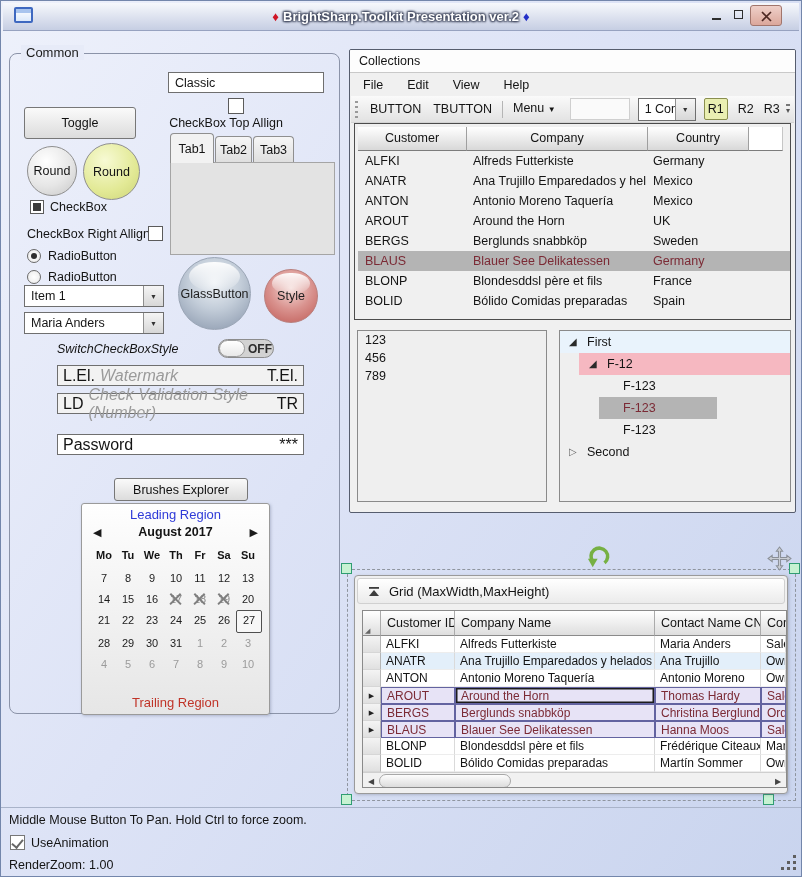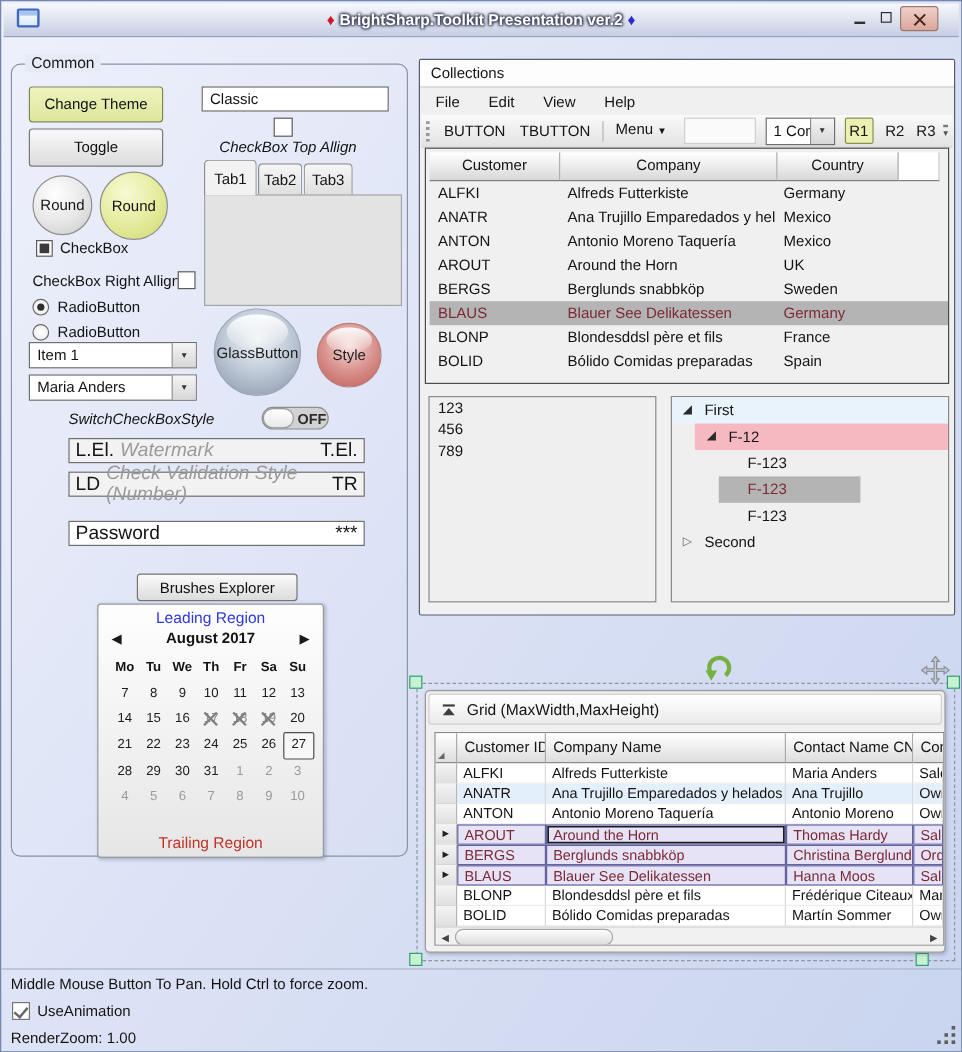--- a/index.html
+++ b/index.html
@@ -166,30 +166,29 @@
   <div class="abs cap-btn" style="left:728px;">
       <span class="max-glyph"></span>
     </div>
   <div class="abs close-btn">
     <svg width="11" height="11" viewBox="0 0 11 11" style="margin-top:5px">
       <path d="M1 1 L10 10 M10 1 L1 10" stroke="#4d2823" stroke-width="1.7"></path>
     </svg>
   </div>
 
   <div class="abs gb-common">
-    <div class="abs btn btn-yellow" style="left:14px;top:18px;width:112px;height:30px;">Change Theme</div>
     <div class="abs btn" style="left:14px;top:53px;width:112px;height:32px;">Toggle</div>
     <div class="abs round round-gray" style="left:17px;top:92px;width:50px;height:50px;">Round</div>
     <div class="abs round round-yellow" style="left:73px;top:89px;width:57px;height:57px;">Round</div>
 
     <div class="abs combo" style="left:158px;top:18px;width:156px;height:21px;background:#fff;">
       <span class="val">Classic</span>
     </div>
     <div class="abs cbx" style="left:218px;top:44px;width:16px;height:16px;"></div>
-    <div class="abs lbl" style="left:150px;top:62px;width:160px;text-align:center;font-style:italic;">CheckBox Top Allign</div>
+    <div class="abs lbl" style="left:136px;top:62px;width:160px;text-align:center;">CheckBox Top Allign</div>
 
     <div class="abs tab tab-sel" style="left:160px;top:79px;width:44px;height:30px;line-height:30px;">Tab1</div>
     <div class="abs tab" style="left:205px;top:82px;width:37px;height:27px;line-height:27px;">Tab2</div>
     <div class="abs tab" style="left:243px;top:82px;width:41px;height:27px;line-height:27px;">Tab3</div>
     <div class="abs tab-content" style="left:160px;top:108px;width:165px;height:93px;"></div>
 
     <div class="abs cbx cbx-ind" style="left:20px;top:146px;">
         <i></i>
       </div>
     <div class="abs lbl" style="left:40px;top:146px;">CheckBox</div>

